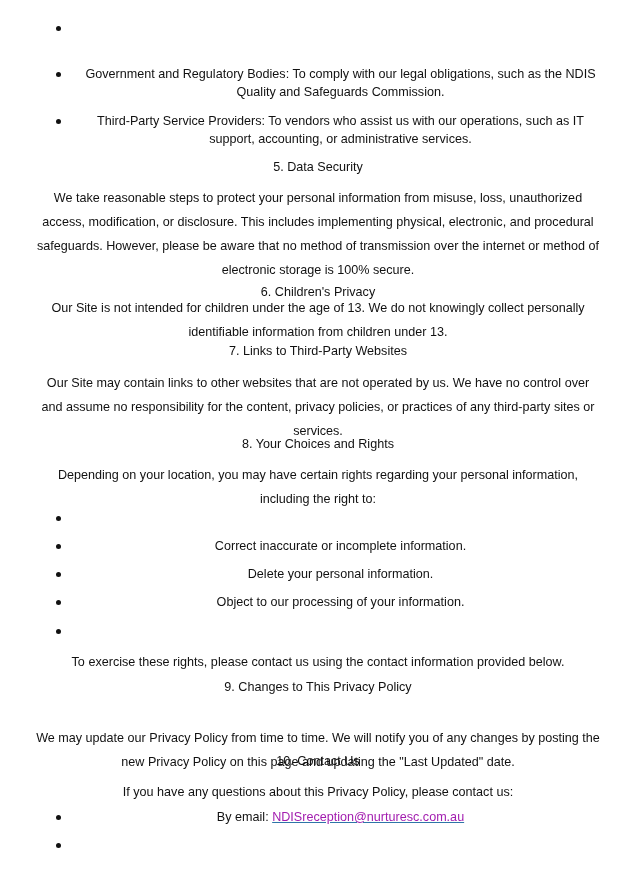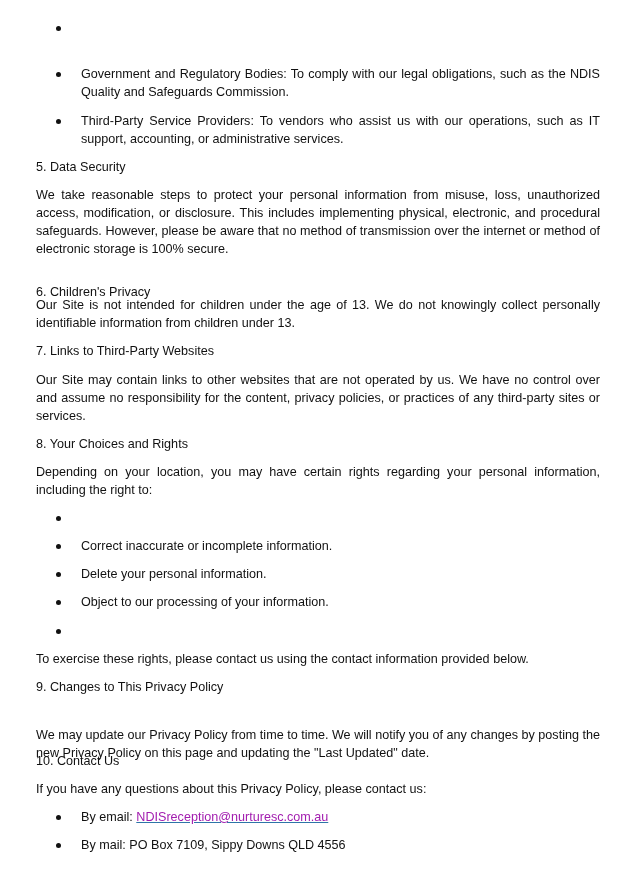--- a/index.html
+++ b/index.html
@@ -35,29 +35,29 @@
       width: 5px;
       height: 5px;
       border-radius: 50%;
       background: #111111;
     }
     .heading {
       line-height: 18px;
     }
     .para {
       text-align: justify;
-      line-height: 18px;
+      line-height: 24px;
     }
     .link {
       color: #a21caf;
       text-decoration: underline;
       text-decoration-color: #2e74a8;
       cursor: pointer;
     }
-    .abs { position: absolute; left: 0; right: 0; }
+    .abs { position: absolute; left: 0; right: 0; text-align: center; }
   </style>
 </head>
 <body>
 
 <div class="page">
 
   <div class="abs bullet-item" style="top:19px;">
     <span class="dot"></span>
   </div>
   <div class="abs bullet-item" style="top:65px;">
@@ -107,16 +107,15 @@
 
   <div class="abs heading" style="top:752px;">10. Contact Us</div>
   <div class="abs para" style="top:780px;">If you have any questions about this Privacy Policy, please contact us:</div>
 
   <div class="abs bullet-item" style="top:808px;">
     <span class="dot"></span>
     <span>By email: </span><a class="link">NDISreception@nurturesc.com.au</a>
   </div>
   <div class="abs bullet-item" style="top:836px;">
     <span class="dot"></span>
-    <span>By mail: PO Box 7109, Sippy Downs QLD 4556</span>
   </div>
 
 </div>
 
 </body></html>

